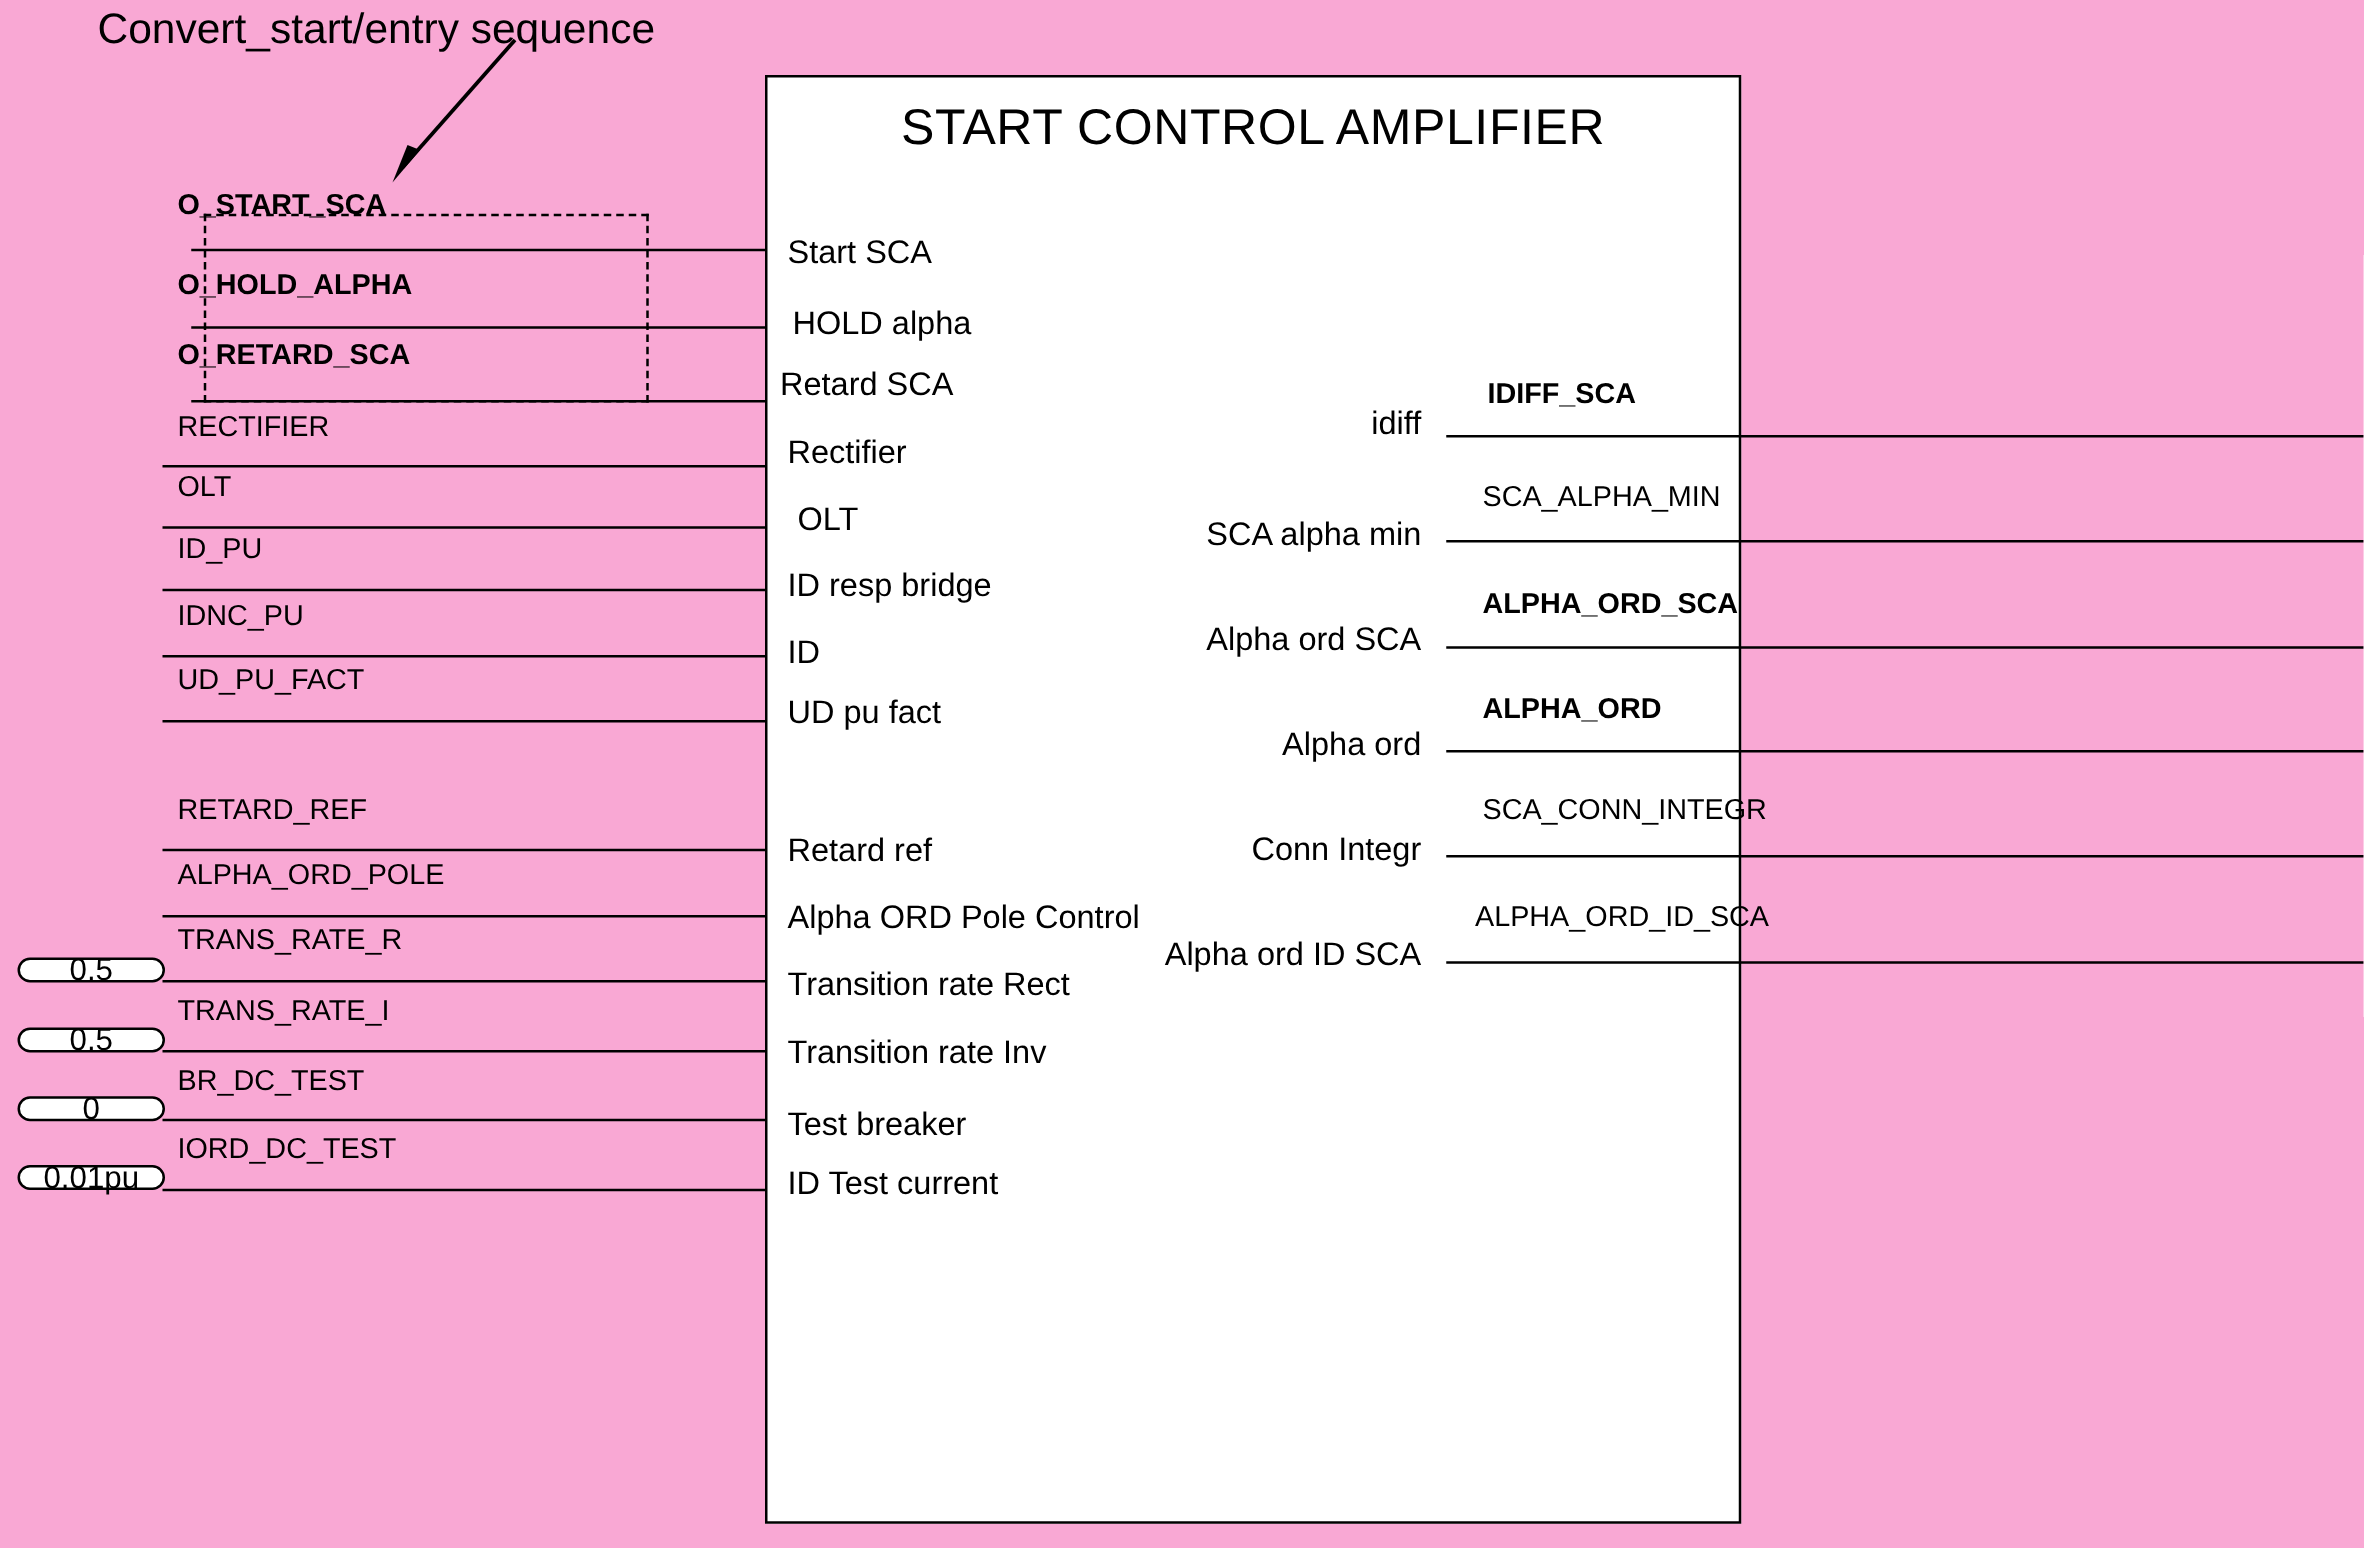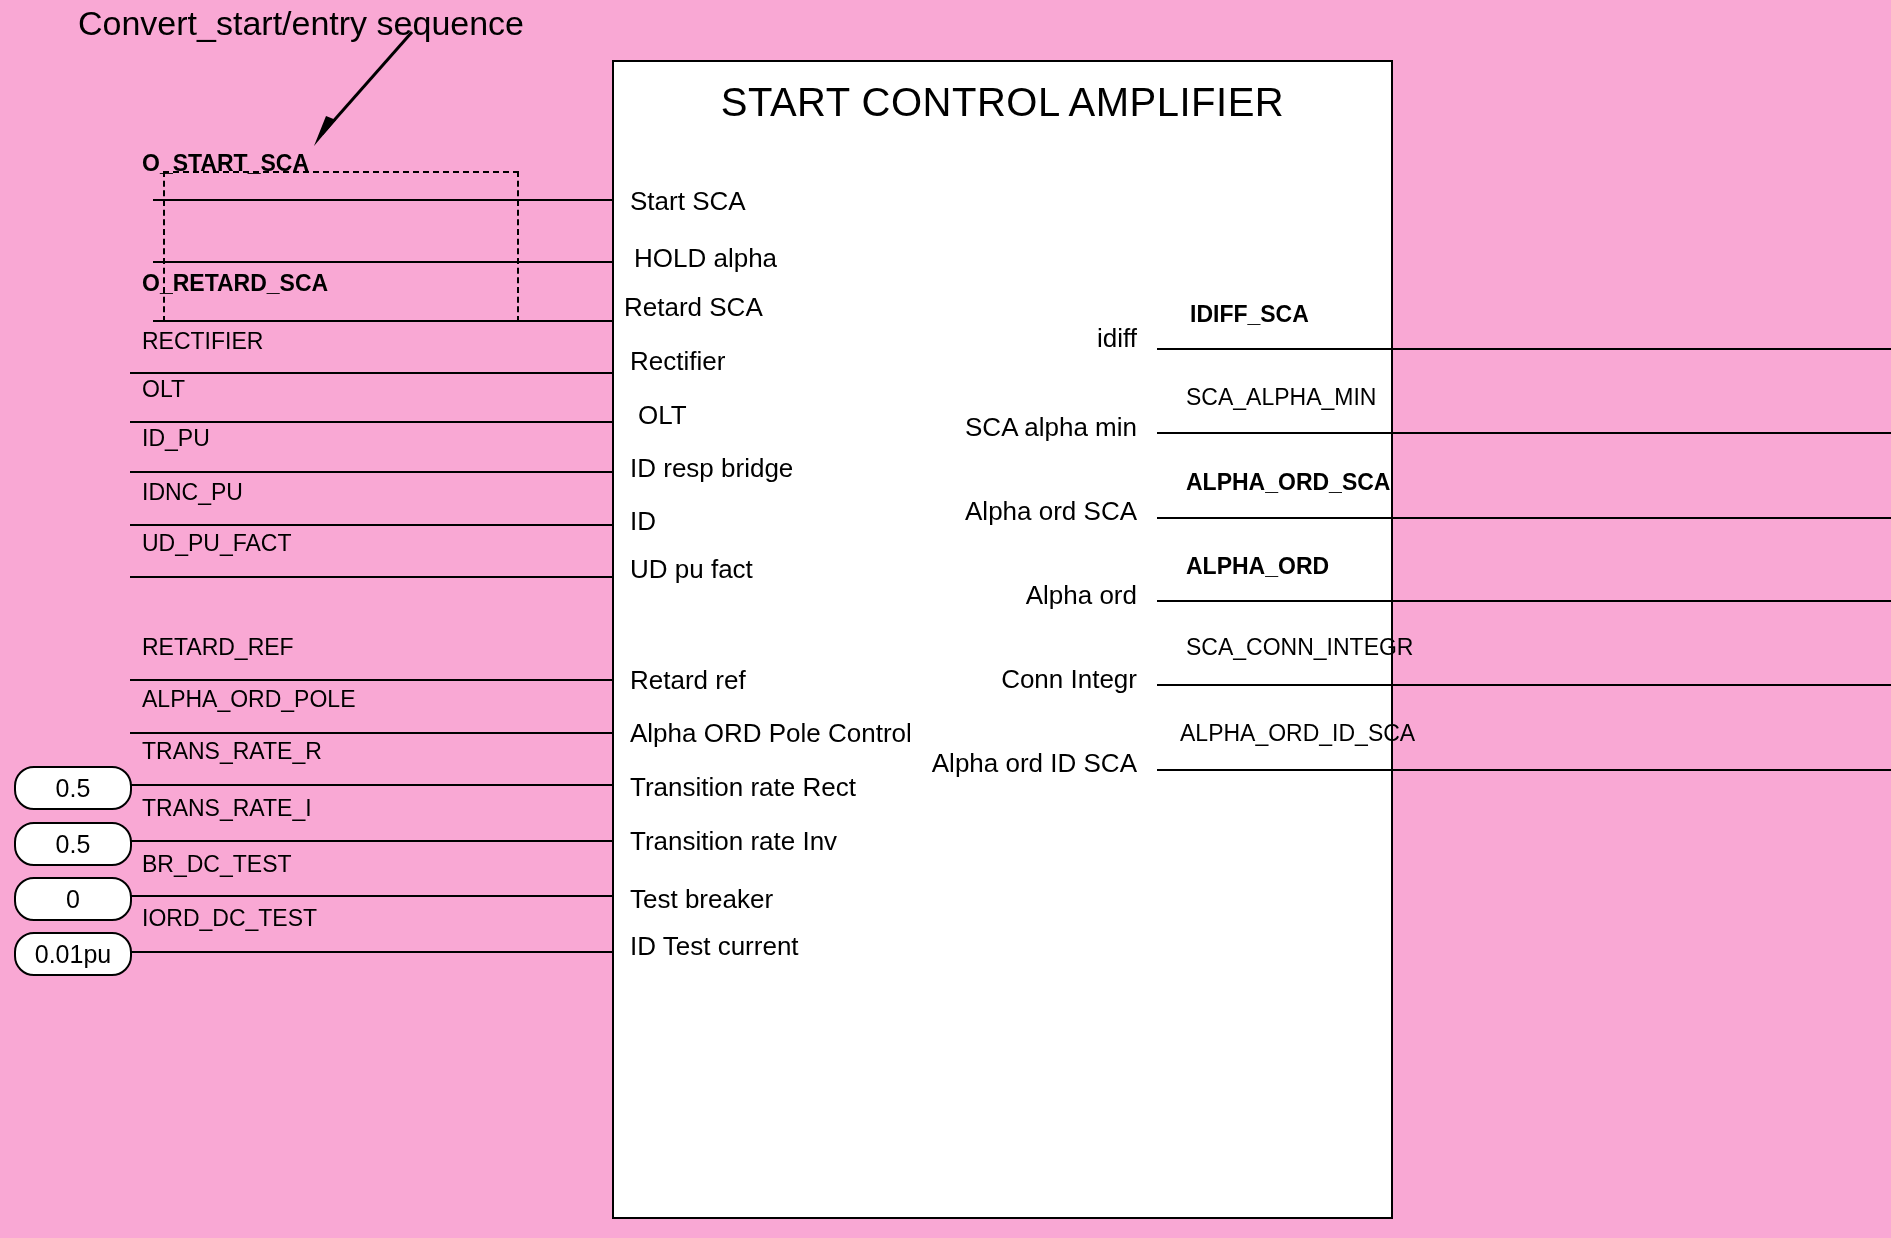--- a/index.html
+++ b/index.html
@@ -88,21 +88,21 @@
     left: 300px;
     top: 28px;
     width: 120px;
     height: 125px;
     overflow: visible;
   }
 
   
   .bubble {
     position: absolute;
-    height: 44px;
+    height: 20px;
     border: 2px solid #000;
     border-radius: 20px;
     box-sizing: border-box;
     background: #fff;
     display: flex;
     align-items: center;
     justify-content: center;
     font-size: 25px;
     line-height: 1;
   }
@@ -122,20 +122,21 @@
 
   <div class="main-block">
     <div class="block-title">START CONTROL AMPLIFIER</div>
   </div>
 
   <div class="hline" style="left:153px; top:199px; width:459px;"></div>
   <div class="ext-label bold" style="left:142px; top:152px;">O_START_SCA</div>
   <div class="port-label" style="left:630px; top:188px;">Start SCA</div>
 
   <div class="hline" style="left:153px; top:261px; width:459px;"></div>
+  <div class="ext-label bold" style="left:142px; top:216px;">O_HOLD_ALPHA</div>
   <div class="port-label" style="left:634px; top:245px;">HOLD alpha</div>
 
   <div class="hline" style="left:153px; top:320px; width:459px;"></div>
   <div class="ext-label bold" style="left:142px; top:272px;">O_RETARD_SCA</div>
   <div class="port-label" style="left:624px; top:294px;">Retard SCA</div>
 
   <div class="hline" style="left:130px; top:372px; width:482px;"></div>
   <div class="ext-label" style="left:142px; top:330px;">RECTIFIER</div>
   <div class="port-label" style="left:630px; top:348px;">Rectifier</div>
 

